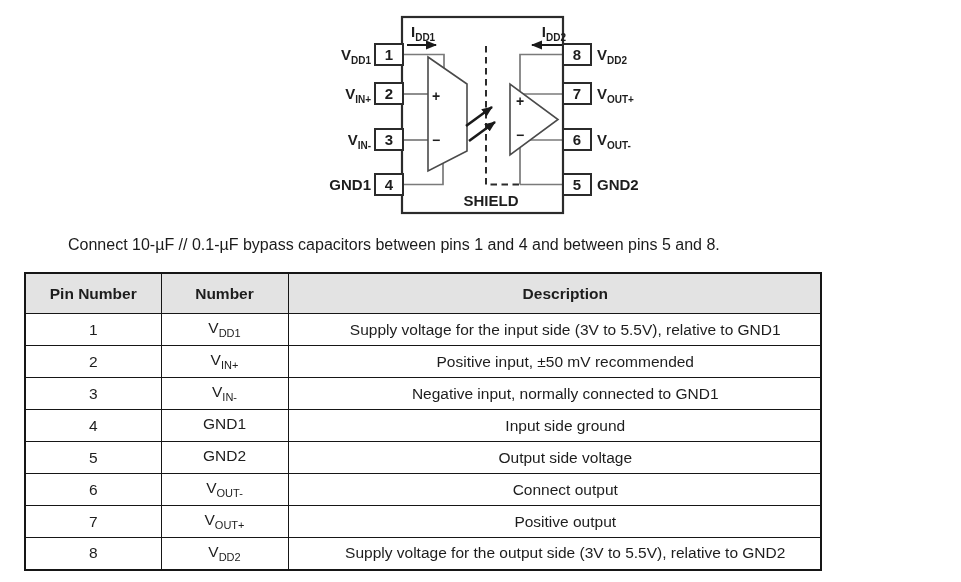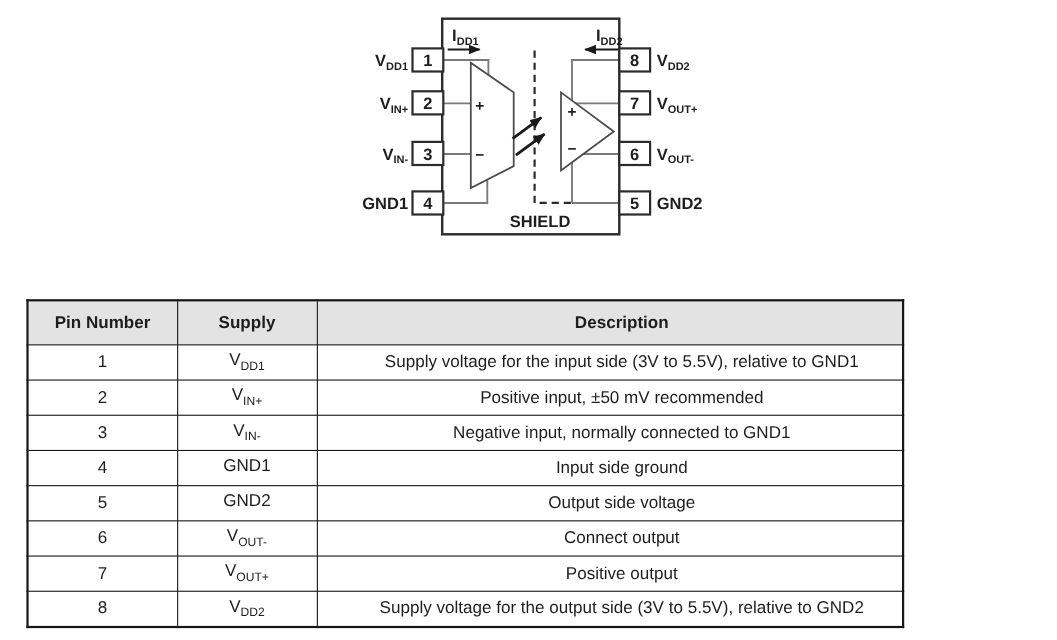--- a/index.html
+++ b/index.html
@@ -108,31 +108,32 @@
     </g>
 
     <g>
       <text x="597" y="60"><tspan>V</tspan><tspan class="sub" dy="3.5">DD2</tspan></text>
       <text x="597" y="99"><tspan>V</tspan><tspan class="sub" dy="3.5">OUT+</tspan></text>
       <text x="597" y="145"><tspan>V</tspan><tspan class="sub" dy="3.5">OUT-</tspan></text>
       <text x="597" y="190"><tspan>GND2</tspan><tspan class="sub" dy="3.5"></tspan></text>
     </g>
   </svg>
 
+  <div id="caption">Connect 10-µF // 0.1-µF bypass capacitors between pins 1 and 4 and between pins 5 and 8.</div>
 
   <table id="pin-table">
     <colgroup>
         <col class="col-pin">
         <col class="col-sym">
         <col>
       </colgroup>
     <thead>
       <tr>
         <th class="c">Pin Number</th>
-        <th class="c">Supply</th>
+        <th class="c">Number</th>
         <th class="desc">Description</th>
       </tr>
     </thead>
     <tbody>
       <tr>
         <td class="c">1</td>
         <td class="c"><span>V</span><sub>DD1</sub></td>
         <td class="desc">Supply voltage for the input side (3V to 5.5V), relative to GND1</td>
       </tr>
       <tr>

